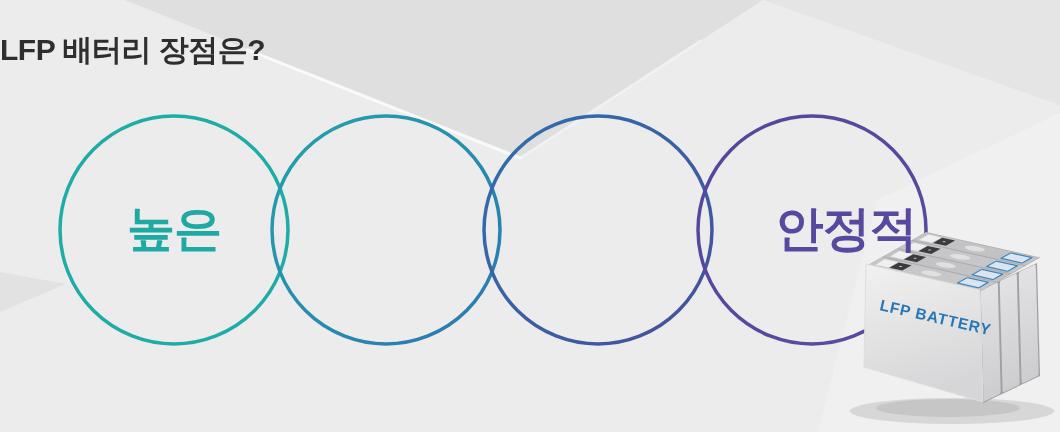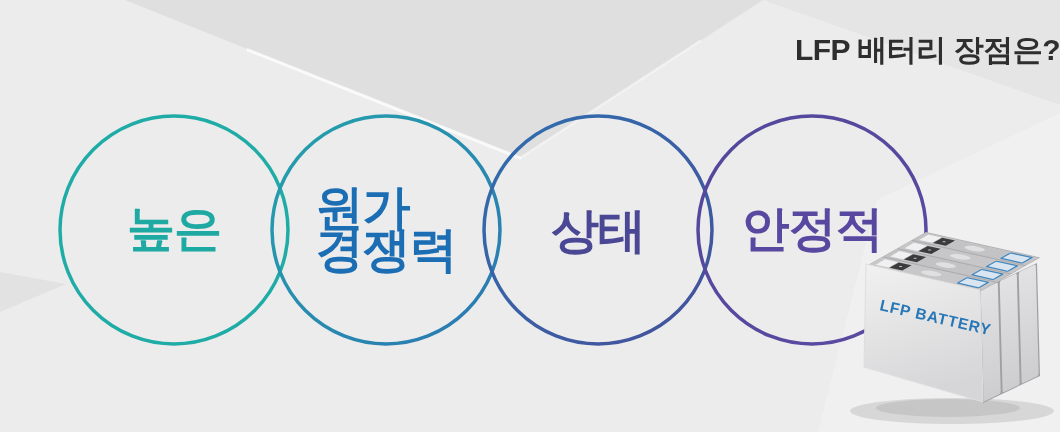--- a/index.html
+++ b/index.html
@@ -6,21 +6,21 @@
   body{font-family:"Liberation Sans", sans-serif;}
   .stage{
     position:relative;
     width:1060px;height:432px;
     background:#ECECEC;
     overflow:hidden;
   }
   .bg-svg{position:absolute;left:0;top:0;}
   .title{
     position:absolute;left:0;right:0;top:30px;
-    text-align:right;
+    text-align:left;
     font-size:30px;font-weight:700;
     letter-spacing:-0.5px;
     color:#2E2E2E;
   }
   .circle-label{
     position:absolute;
     transform:translate(-50%,-50%);
     text-align:left;
     font-weight:700;
     font-size:48px;
@@ -130,24 +130,19 @@
       <polygon points="866,264 980,290 983,402 864,367" fill="url(#gradFront)" stroke="#DEDEDE" stroke-width="1" stroke-linejoin="round"></polygon>
       <text id="batteryLabel" transform="translate(879,310) rotate(12.8)" font-size="15.5" font-weight="bold" letter-spacing="0.8" fill="#2777B6">LFP BATTERY</text>
     </g>
   </svg>
 
   <div class="title" style="color: rgb(46, 46, 46);">LFP 배터리 장점은?</div>
 
   <div class="circle-label lbl-1" id="ct0" style="color: rgb(31, 169, 163);">
     <span>높은</span>
   </div>
-  <div class="circle-label lbl-2" id="ct1" style="color: rgb(27, 109, 180);">
-    <span>원가</span>
-    <span>경쟁력</span>
+  <div class="circle-label lbl-3" id="ct2" style="color: rgb(74, 71, 148);">
   </div>
-  <div class="circle-label lbl-3" id="ct2" style="color: rgb(74, 71, 148);">
-    <span>상태</span>
-  </div>
-  <div class="circle-label lbl-4" id="ct3" style="color: rgb(89, 72, 160);">
+  <div class="circle-label lbl-4" id="ct3" style="color: rgb(89, 72, 160); margin-left: 34px;">
     <span>안정적</span>
   </div>
 
 </div>
 
 </body></html>

